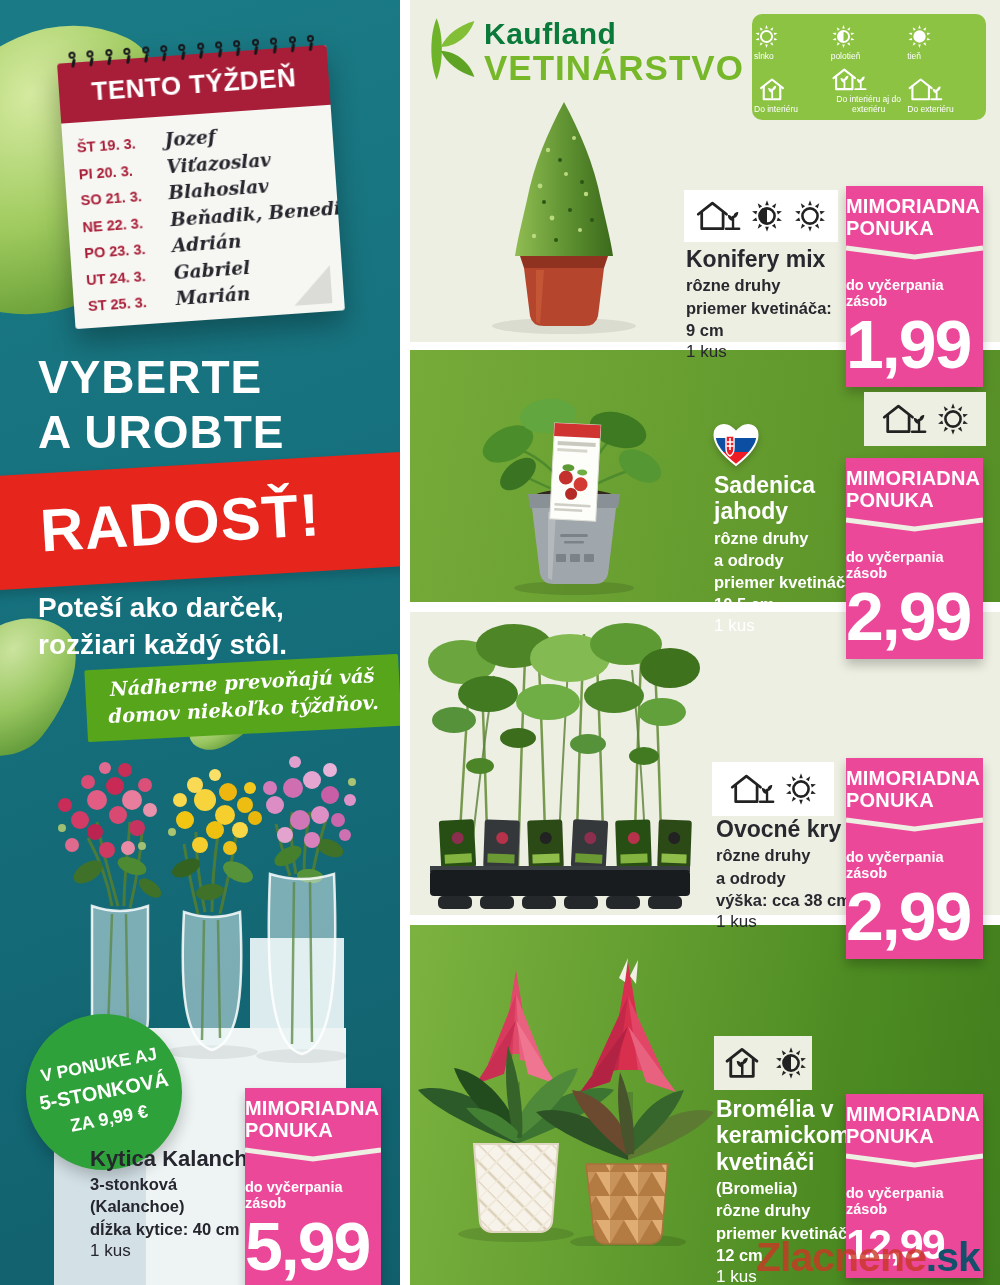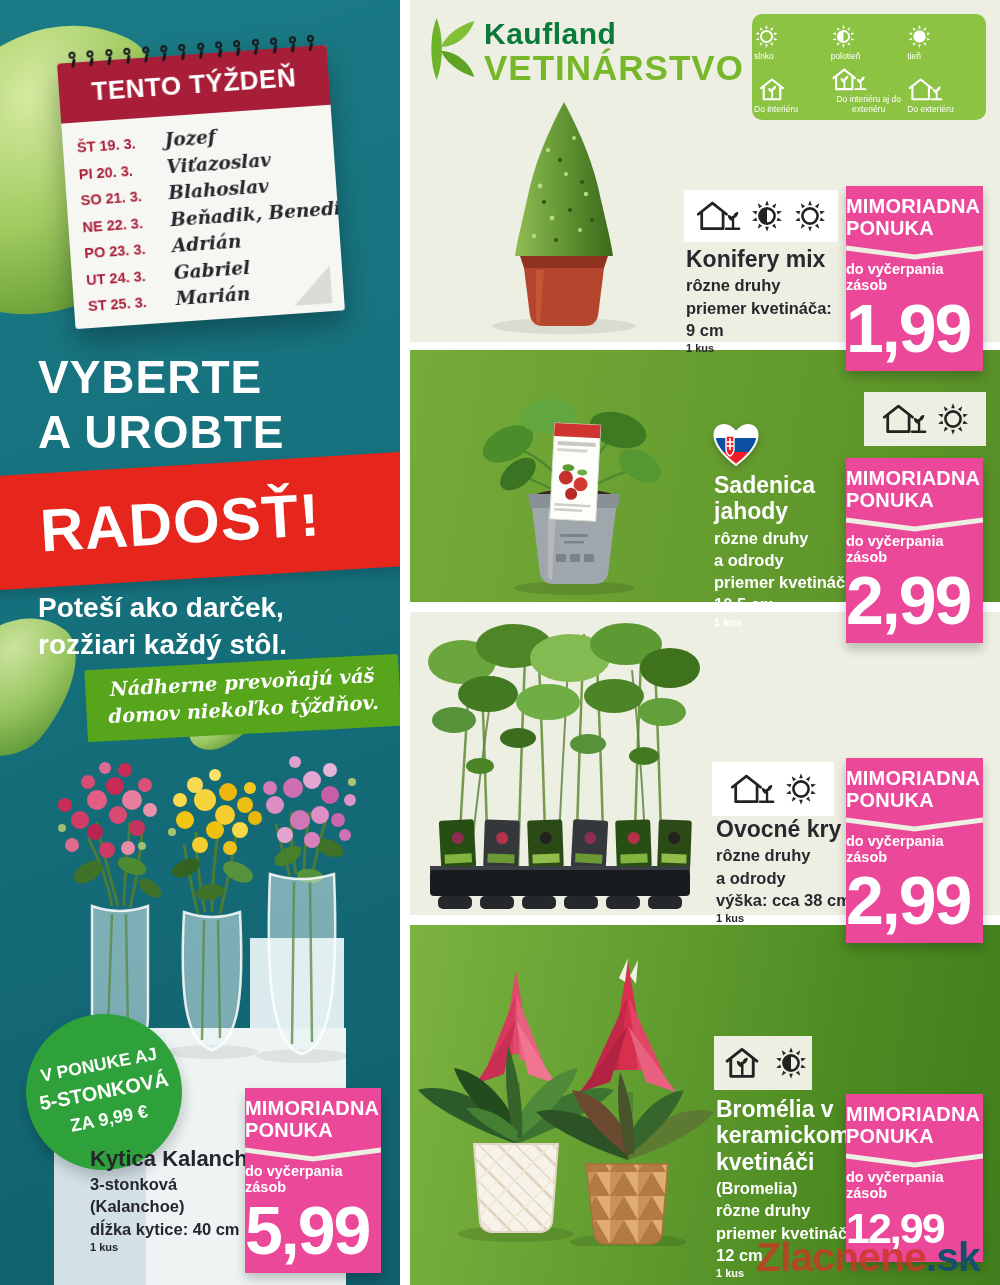--- a/index.html
+++ b/index.html
@@ -52,21 +52,21 @@
   .flowers{position:absolute;left:0;top:700px;width:400px;height:380px}
 
   .bubble{position:absolute;left:26px;top:1014px;width:156px;height:156px;border-radius:50%;background:#2fa13a;
           color:#fff;transform:rotate(-11deg);display:flex;flex-direction:column;align-items:center;justify-content:center;
           font-weight:800;text-align:center;line-height:1.45;box-shadow:0 8px 14px rgba(0,0,0,.2)}
   .bubble .b1{font-size:17.5px}.bubble .b2{font-size:20px}.bubble .b3{font-size:18px}
 
   .ptext{position:absolute}
   .p-title{font-size:23px;font-weight:800;line-height:1.15;margin-bottom:2px}
   .p-line{font-size:16.5px;line-height:1.34;font-weight:600}
-  .p-qty{font-size:11px;font-weight:700;line-height:1.34}
+  .p-qty{font-size:17px;font-weight:400;line-height:1.34}
   .kal-info{left:90px;top:1146px;color:#26262e}
   .kal-info .p-title{font-size:22px}
 
   
   .right-bg{position:absolute;left:400px;top:0;width:600px;height:1285px;background:#fff}
   .sec{position:absolute;left:410px;width:590px}
   .sec1{top:0;height:342px;background:#edefe2}
   .sec2{top:350px;height:252px;background:linear-gradient(100deg,#76ab39 0%,#568f26 100%)}
   .sec3{top:612px;height:303px;background:#edefe2}
   .sec4{top:925px;height:360px;background:linear-gradient(100deg,#7cb340 0%,#4d8b22 70%,#417e1d 100%)}
@@ -105,21 +105,21 @@
   .pt3{left:716px;top:816px;color:#28282f;width:155px}
   .pt4{left:716px;top:1096px;color:#fff;width:160px}
   .pt4 .p-title{width:150px}
   .flag-heart{position:absolute;left:712px;top:422px;width:48px;height:47px;filter:drop-shadow(0 3px 3px rgba(0,0,0,.2))}
 
   
   .badge{position:absolute;width:137px;background:#ec4899;color:#fff;text-align:left;
          box-shadow:0 6px 10px rgba(0,0,0,.22)}
   .badge-top{padding-top:9px;font-size:20px;font-weight:800;line-height:1.12;letter-spacing:.2px}
   .badge-notch{display:block;width:100%;height:15px;margin-top:5px}
-  .badge-note{font-size:14.5px;font-weight:700;margin-top:1px}
+  .badge-note{font-size:14.5px;font-weight:700;margin-top:17px}
   .badge-price{font-size:68px;font-weight:800;line-height:1.04;letter-spacing:-2px;padding-bottom:7px}
   .badge-price.small{font-size:43px;line-height:1.26}
   .b1{left:846px;top:186px}
   .b2{left:846px;top:458px}
   .b3{left:846px;top:758px}
   .b4{left:846px;top:1094px}
   .bkal{left:245px;top:1088px;width:136px}
 
   
   .photo{position:absolute}

